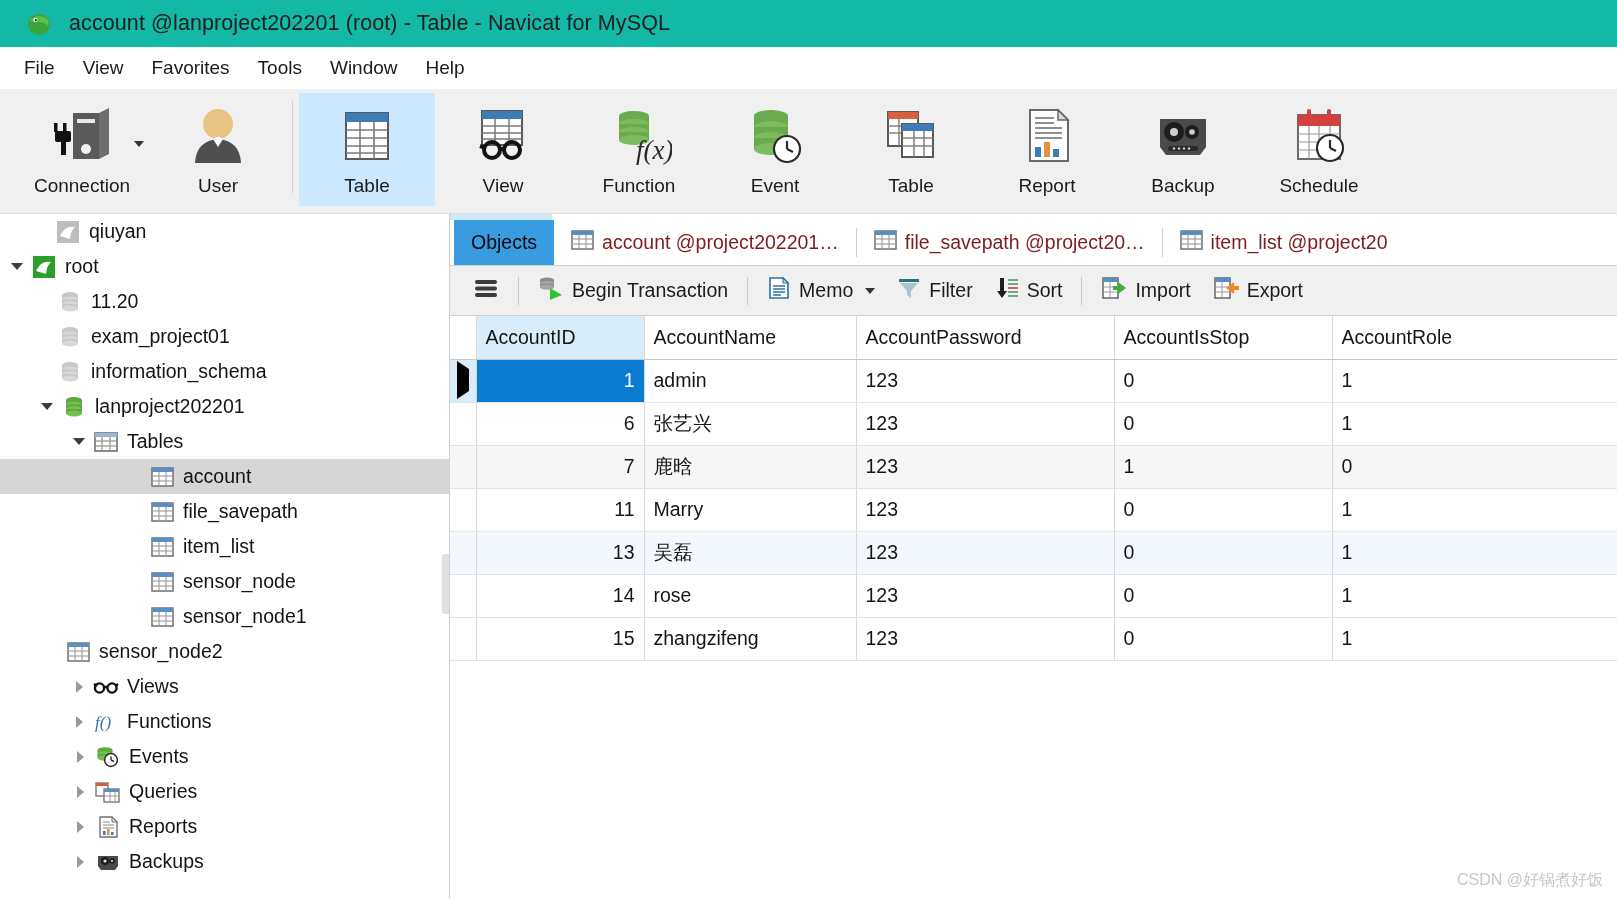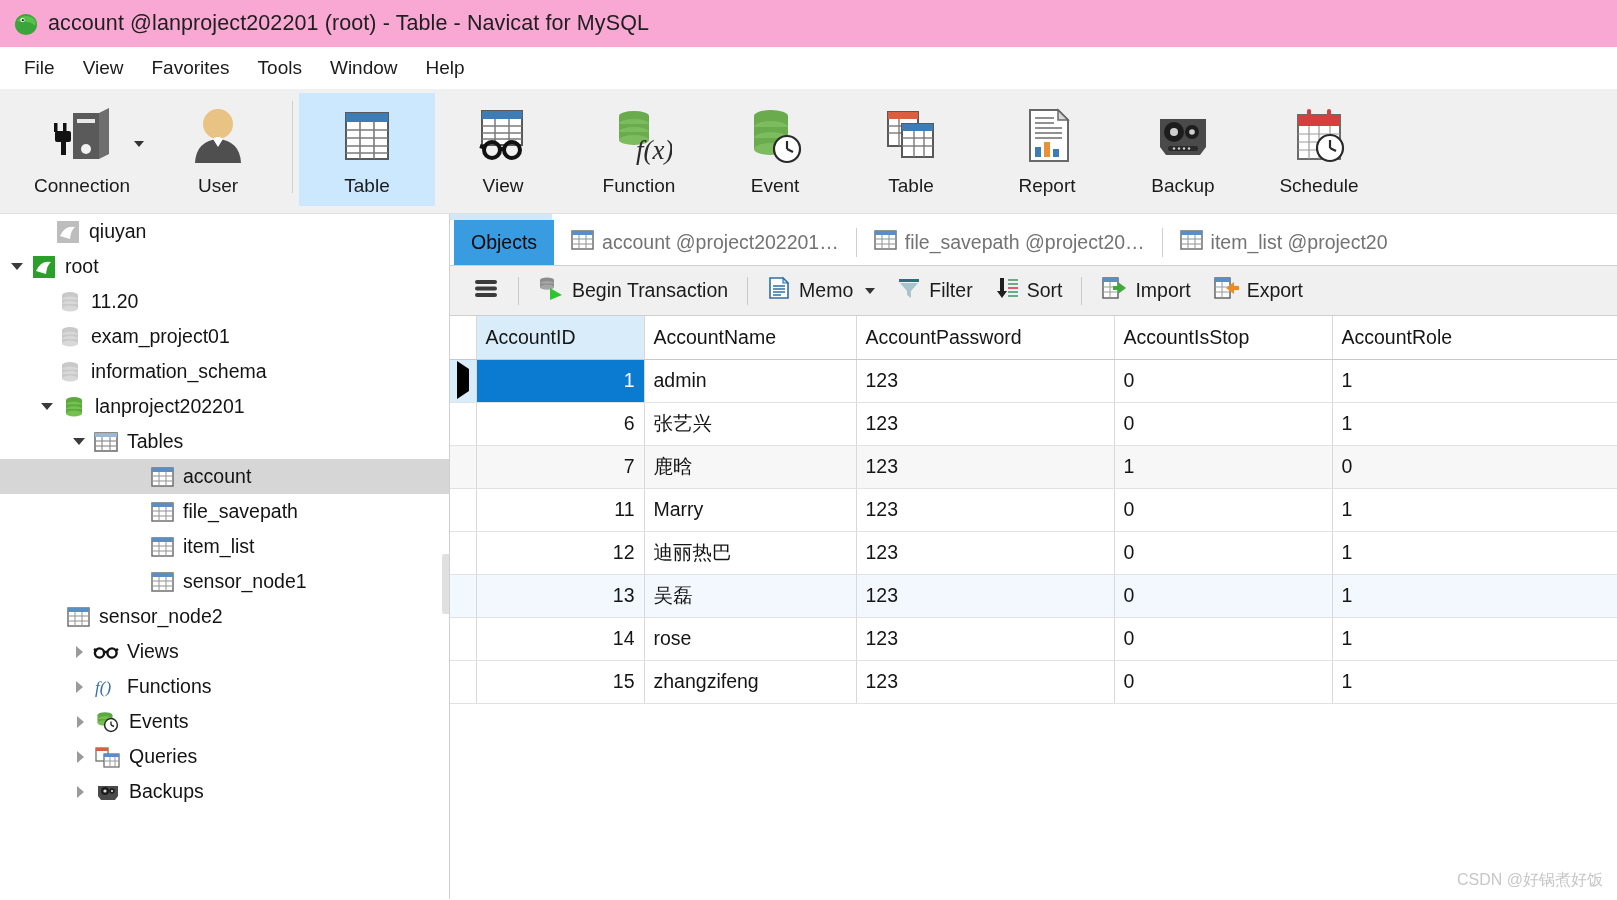--- a/index.html
+++ b/index.html
@@ -6,22 +6,22 @@
   html, body {
     width: 1617px; height: 900px;
     background: #ffffff;
     font-family: "Liberation Sans", sans-serif;
     overflow: hidden;
   }
   #app { position: relative; width: 1617px; height: 900px; }
 
   
   .titlebar {
-    height: 47px; background: #f9a8d4;
-    display: flex; align-items: center; padding-left: 13px; gap: 9px;
+    height: 47px; background: #14b8a6;
+    display: flex; align-items: center; padding-left: 26px; gap: 17px;
   }
   .title-text { font-size: 21.5px; color: #202020; white-space: nowrap; letter-spacing: 0.1px; }
   .navicat-logo { width: 26px; height: 26px; position: relative; flex: 0 0 auto; }
 
   
   .menubar {
     height: 42px; background: #ffffff;
     display: flex; align-items: center; padding-left: 10px; gap: 0;
   }
   .menu-item {
@@ -83,21 +83,21 @@
   .main { width: 1167px; height: 685px; background: #ffffff; position: relative; }
   .topstrip { height: 6px; background: #ffffff; position: relative; }
   .topstrip .bluelight { position: absolute; left: 0; top: 0; width: 102px; height: 6px; background: #cfe8fa; }
 
   .tabbar {
     height: 46px; background: #ffffff; display: flex; align-items: stretch;
     border-bottom: 1px solid #cfcfcf; padding-left: 4px;
   }
   .tab {
     display: flex; align-items: center; padding: 0 17px; white-space: nowrap; cursor: default;
-    font-size: 19.5px; color: #737373; gap: 8px; position: relative;
+    font-size: 19.5px; color: #7f1d1d; gap: 8px; position: relative;
   }
   .tab.active { background: #3a9ce0; color: #0a0a0a; }
   .tab-div { width: 1px; background: #cfcfcf; margin: 8px 0; }
 
   .acttoolbar {
     height: 50px; background: #f0f0f0; display: flex; align-items: center;
     border-bottom: 1px solid #cfcfcf; padding-left: 12px; gap: 0;
   }
   .act {
     display: flex; align-items: center; gap: 8px; padding: 0 11px; height: 40px;
@@ -503,20 +503,35 @@
               <line x1="1" y1="9" x2="22" y2="9"></line>
                 <line x1="1" y1="14" x2="22" y2="14"></line>
               <line x1="8" y1="5" x2="8" y2="19"></line>
                 <line x1="15" y1="5" x2="15" y2="19"></line>
             </g>
           </svg>
         </span>
         <span class="node-label">item_list</span>
       </div>
 
+      <div class="tree-node" style="padding-left:148px">
+        <span class="node-ico">
+          <svg width="23" height="20" viewBox="0 0 23 20">
+            <rect x="1" y="1" width="21" height="18" fill="#ffffff" stroke="#707070" stroke-width="1.5"></rect>
+            <rect x="1" y="1" width="21" height="4" fill="#5b8fc4"></rect>
+            <g stroke="#9a9a9a" stroke-width="1.1">
+              <line x1="1" y1="9" x2="22" y2="9"></line>
+                <line x1="1" y1="14" x2="22" y2="14"></line>
+              <line x1="8" y1="5" x2="8" y2="19"></line>
+                <line x1="15" y1="5" x2="15" y2="19"></line>
+            </g>
+          </svg>
+        </span>
+        <span class="node-label">sensor_node</span>
+      </div>
 
       <div class="tree-node" style="padding-left:148px">
         <span class="node-ico">
           <svg width="23" height="20" viewBox="0 0 23 20">
             <rect x="1" y="1" width="21" height="18" fill="#ffffff" stroke="#707070" stroke-width="1.5"></rect>
             <rect x="1" y="1" width="21" height="4" fill="#5b8fc4"></rect>
             <g stroke="#9a9a9a" stroke-width="1.1">
               <line x1="1" y1="9" x2="22" y2="9"></line>
                 <line x1="1" y1="14" x2="22" y2="14"></line>
               <line x1="8" y1="5" x2="8" y2="19"></line>
@@ -603,20 +618,40 @@
             <g stroke="#9a9a9a" stroke-width="1">
                 <line x1="9" y1="15" x2="24" y2="15"></line>
                 <line x1="15" y1="11" x2="15" y2="21"></line>
                 <line x1="20" y1="11" x2="20" y2="21"></line>
               </g>
           </svg>
         </span>
         <span class="node-label">Queries</span>
       </div>
 
+      <div class="tree-node" style="padding-left:66px">
+        <span class="node-ico" style="width:26px">
+            <i class="tw-right"></i>
+          </span>
+        <span class="node-ico">
+          <svg width="24" height="22" viewBox="0 0 24 22">
+            <path d="M4 1 L16 1 L21 6 L21 21 L4 21 Z" fill="#ffffff" stroke="#707070" stroke-width="1.4"></path>
+            <path d="M16 1 L21 6 L16 6 Z" fill="#d8d8d8" stroke="#707070" stroke-width="1"></path>
+            <g stroke="#8a8a8a" stroke-width="1">
+                <line x1="7" y1="6" x2="14" y2="6"></line>
+                <line x1="7" y1="9" x2="18" y2="9"></line>
+                <line x1="7" y1="12" x2="18" y2="12"></line>
+              </g>
+            <rect x="7" y="15" width="2.6" height="4" fill="#3d7cb5"></rect>
+            <rect x="11" y="13" width="2.6" height="6" fill="#e8913a"></rect>
+            <rect x="15" y="16" width="2.6" height="3" fill="#3d7cb5"></rect>
+          </svg>
+        </span>
+        <span class="node-label">Reports</span>
+      </div>
 
       <div class="tree-node" style="padding-left:66px">
         <span class="node-ico" style="width:26px">
             <i class="tw-right"></i>
           </span>
         <span class="node-ico">
           <svg width="24" height="20" viewBox="0 0 24 20">
             <path d="M2 4 L22 4 L22 14 L19 18 L5 18 L2 14 Z" fill="#4a4a4a"></path>
             <circle cx="9" cy="9" r="4" fill="#1d1d1d"></circle>
               <circle cx="9" cy="9" r="1.6" fill="#e0e0e0"></circle>
@@ -836,28 +871,20 @@
               <td>0</td>
             </tr>
             <tr>
               <td class="gutter-cell"></td>
               <td class="num">11</td>
               <td>Marry</td>
               <td>123</td>
               <td>0</td>
               <td>1</td>
             </tr>
-            <tr>
-              <td class="gutter-cell"></td>
-              <td class="num">12</td>
-              <td>迪丽热巴</td>
-              <td>123</td>
-              <td>0</td>
-              <td>1</td>
-            </tr>
             <tr class="alt2">
               <td class="gutter-cell"></td>
               <td class="num">13</td>
               <td>吴磊</td>
               <td>123</td>
               <td>0</td>
               <td>1</td>
             </tr>
             <tr>
               <td class="gutter-cell"></td>

